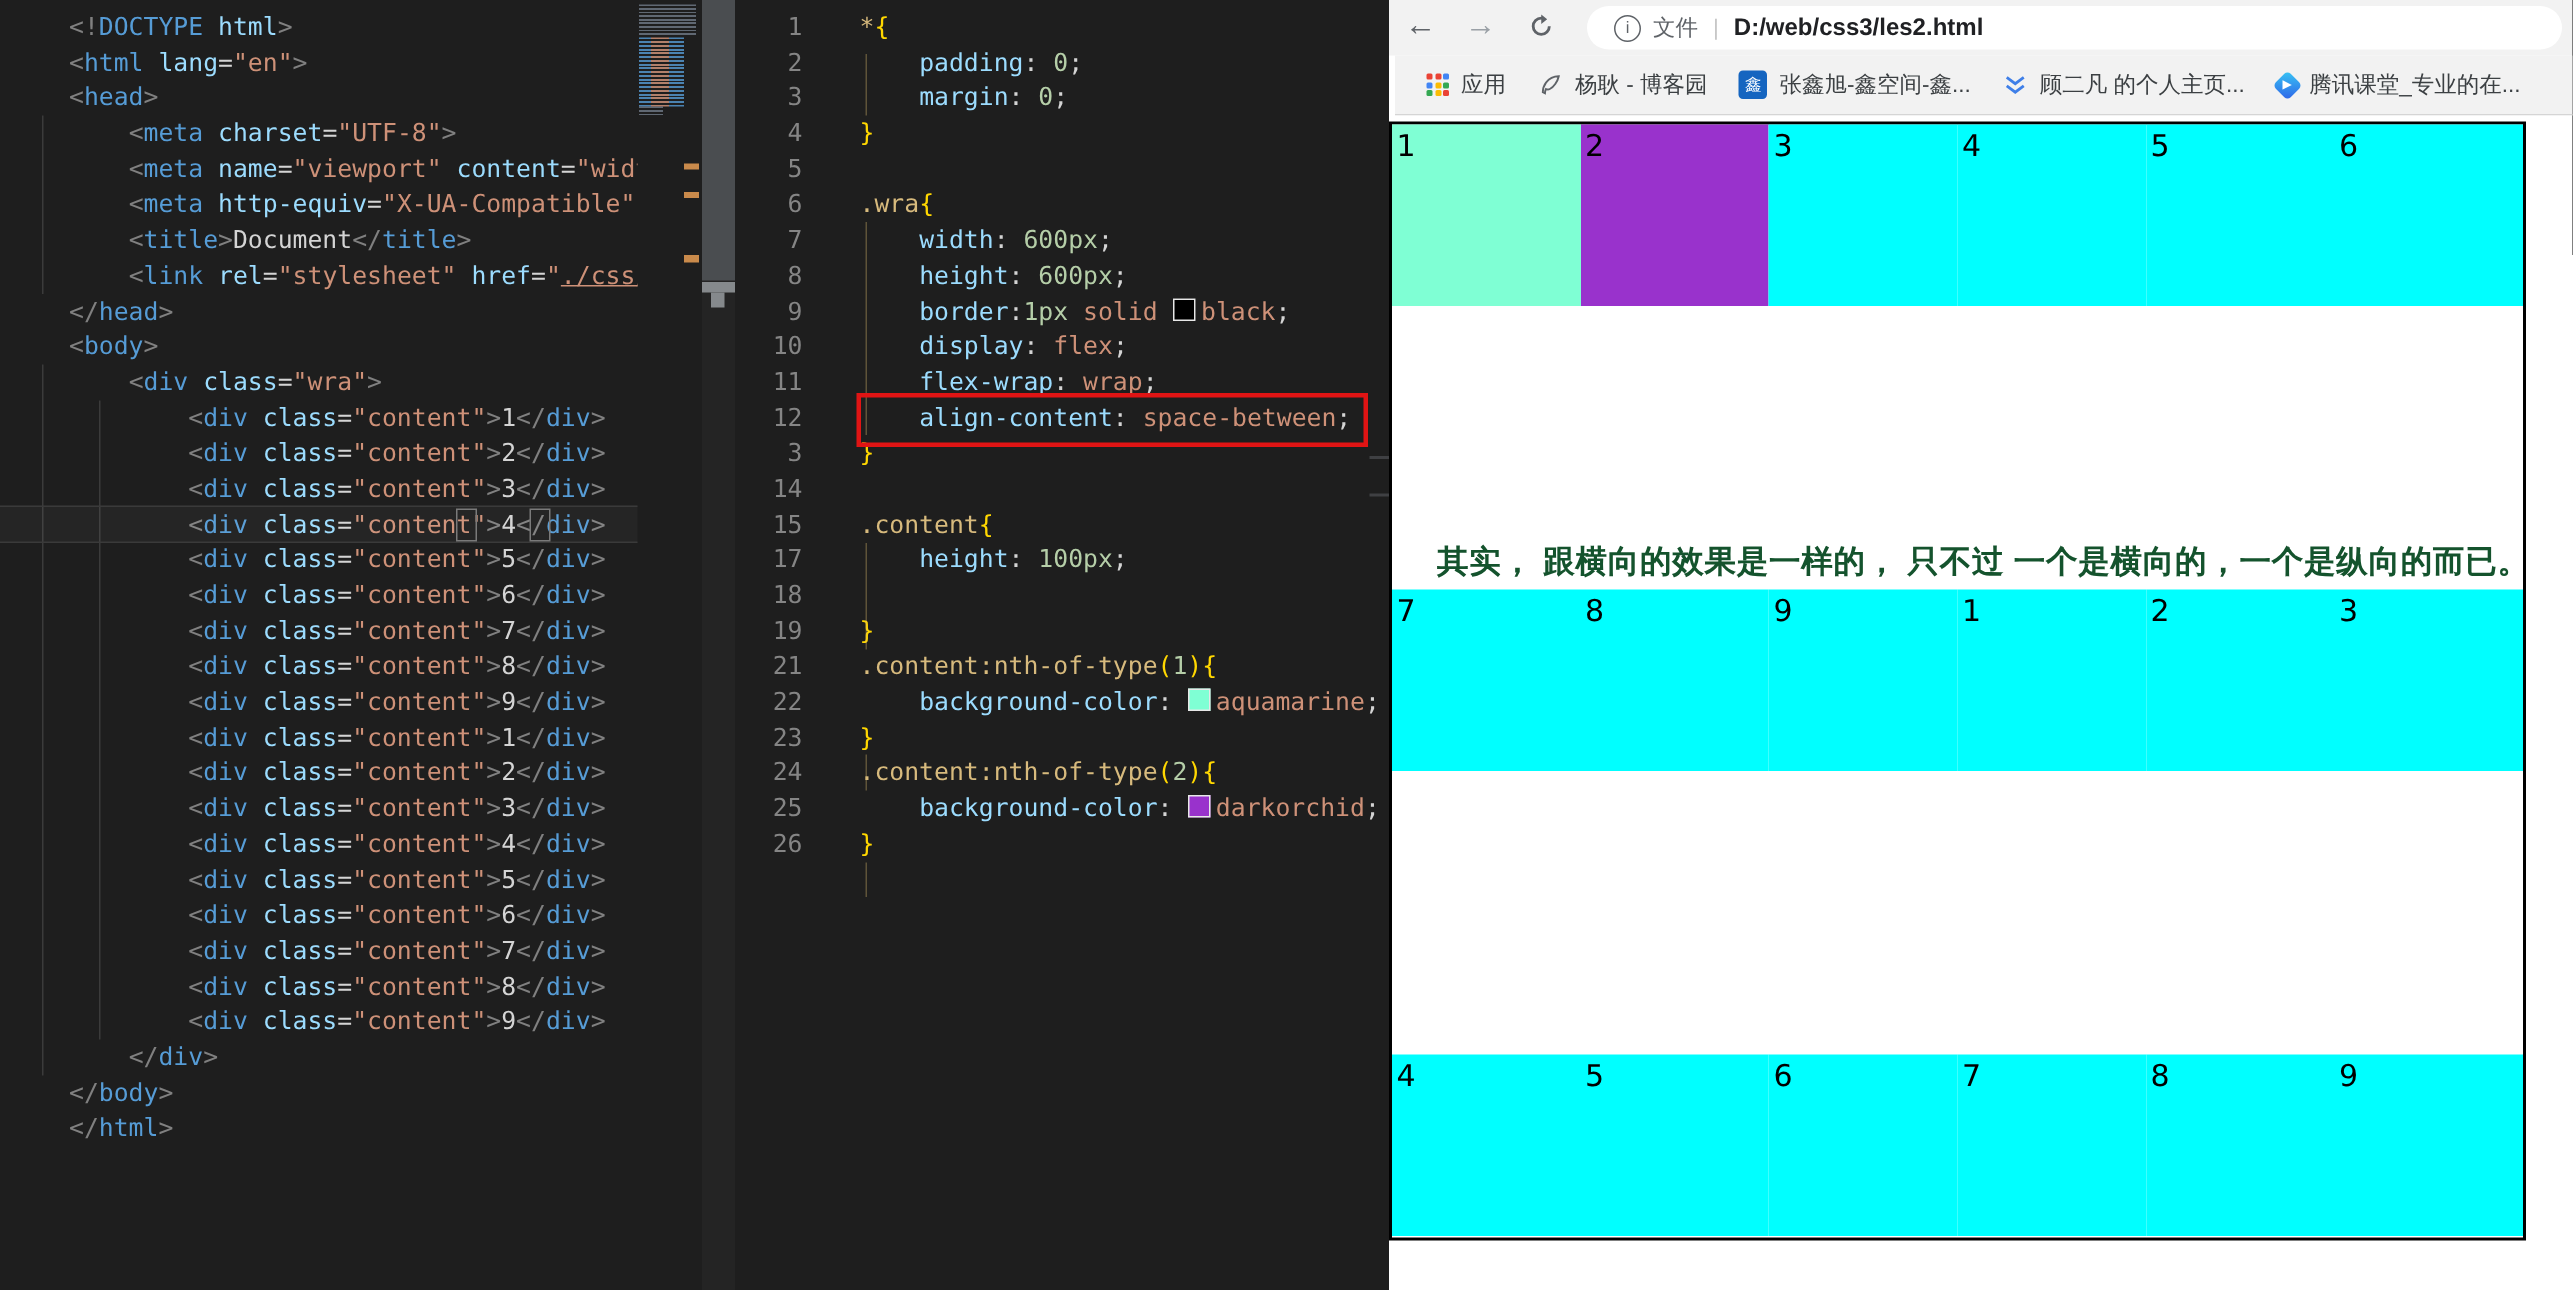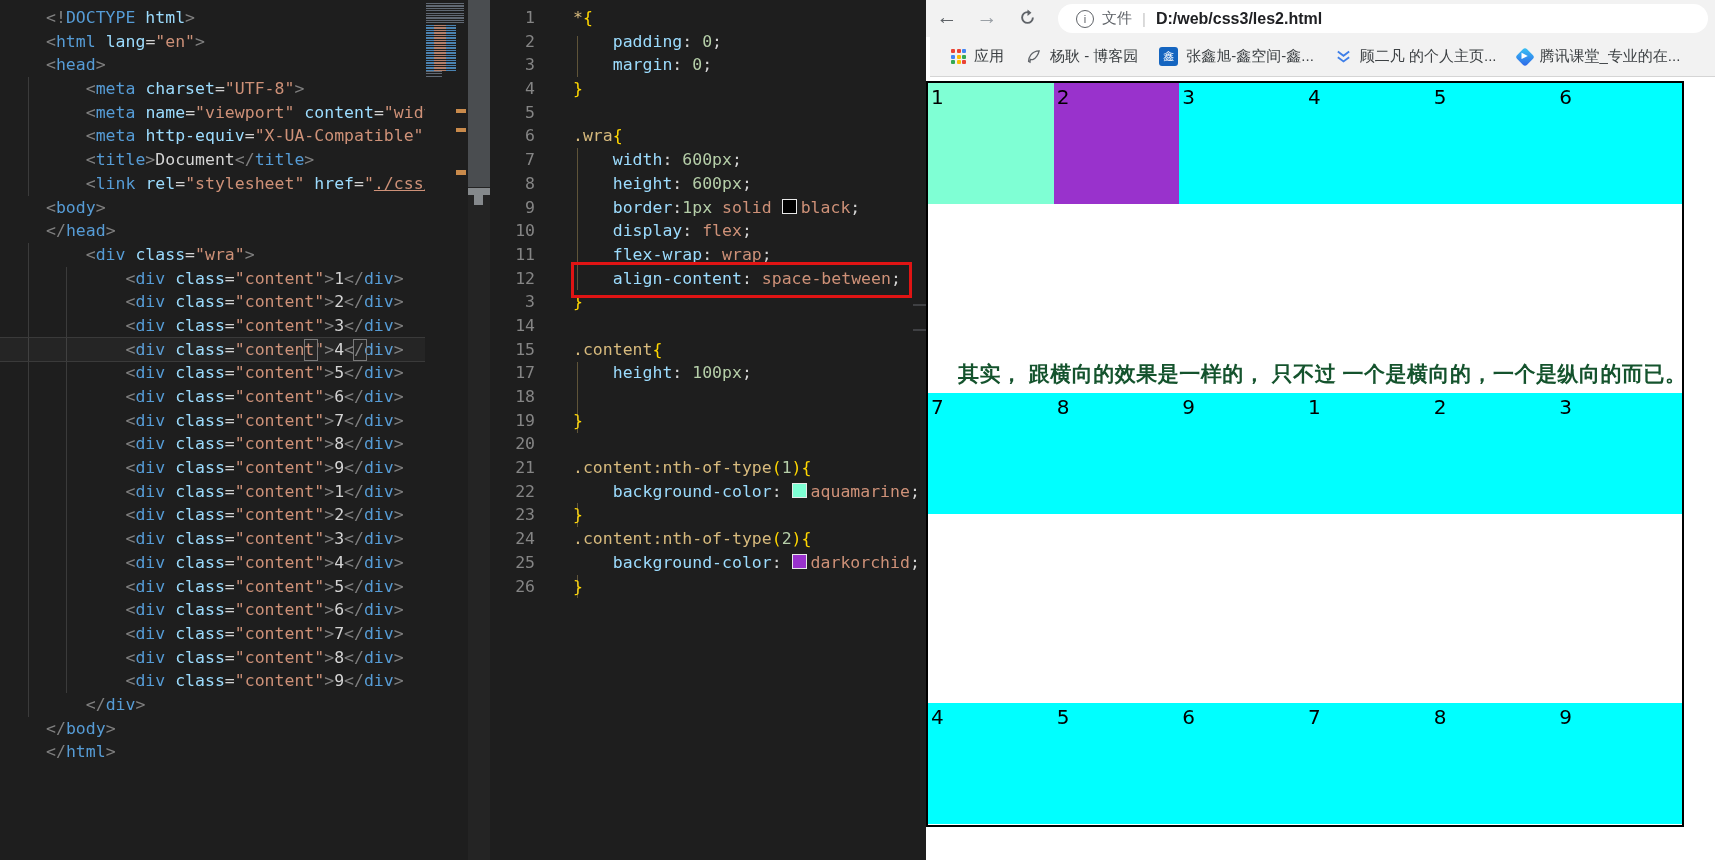--- a/index.html
+++ b/index.html
@@ -82,22 +82,22 @@
   <div id="editor-left" class="editor">
     <div class="codewrap" id="left-code">
         <div class="cline"><span class="ctxt"><span class="tk-p">&lt;!</span><span class="tk-t">DOCTYPE</span><span class="tk-x"> </span><span class="tk-a">html</span><span class="tk-p">&gt;</span></span></div>
         <div class="cline"><span class="ctxt"><span class="tk-p">&lt;</span><span class="tk-t">html</span><span class="tk-x"> </span><span class="tk-a">lang</span><span class="tk-x">=</span><span class="tk-s">"en"</span><span class="tk-p">&gt;</span></span></div>
         <div class="cline"><span class="ctxt"><span class="tk-p">&lt;</span><span class="tk-t">head</span><span class="tk-p">&gt;</span></span></div>
         <div class="cline"><span class="ctxt"><span class="tk-x">    </span><span class="tk-p">&lt;</span><span class="tk-t">meta</span><span class="tk-x"> </span><span class="tk-a">charset</span><span class="tk-x">=</span><span class="tk-s">"UTF-8"</span><span class="tk-p">&gt;</span></span></div>
         <div class="cline"><span class="ctxt"><span class="tk-x">    </span><span class="tk-p">&lt;</span><span class="tk-t">meta</span><span class="tk-x"> </span><span class="tk-a">name</span><span class="tk-x">=</span><span class="tk-s">"viewport"</span><span class="tk-x"> </span><span class="tk-a">content</span><span class="tk-x">=</span><span class="tk-s">"width=device-w</span></span></div>
         <div class="cline"><span class="ctxt"><span class="tk-x">    </span><span class="tk-p">&lt;</span><span class="tk-t">meta</span><span class="tk-x"> </span><span class="tk-a">http-equiv</span><span class="tk-x">=</span><span class="tk-s">"X-UA-Compatible"</span><span class="tk-x"> </span></span></div>
         <div class="cline"><span class="ctxt"><span class="tk-x">    </span><span class="tk-p">&lt;</span><span class="tk-t">title</span><span class="tk-p">&gt;</span><span class="tk-x">Document</span><span class="tk-p">&lt;/</span><span class="tk-t">title</span><span class="tk-p">&gt;</span></span></div>
         <div class="cline"><span class="ctxt"><span class="tk-x">    </span><span class="tk-p">&lt;</span><span class="tk-t">link</span><span class="tk-x"> </span><span class="tk-a">rel</span><span class="tk-x">=</span><span class="tk-s">"stylesheet"</span><span class="tk-x"> </span><span class="tk-a">href</span><span class="tk-x">=</span><span class="tk-s">"</span><span class="tk-u">./css/les2.c</span></span></div>
+        <div class="cline"><span class="ctxt"><span class="tk-p">&lt;/</span><span class="tk-t">head</span><span class="tk-p">&gt;</span></span></div>
         <div class="cline"><span class="ctxt"><span class="tk-p">&lt;</span><span class="tk-t">body</span><span class="tk-p">&gt;</span></span></div>
-        <div class="cline"><span class="ctxt"><span class="tk-p">&lt;/</span><span class="tk-t">head</span><span class="tk-p">&gt;</span></span></div>
         <div class="cline"><span class="ctxt"><span class="tk-x">    </span><span class="tk-p">&lt;</span><span class="tk-t">div</span><span class="tk-x"> </span><span class="tk-a">class</span><span class="tk-x">=</span><span class="tk-s">"wra"</span><span class="tk-p">&gt;</span></span></div>
         <div class="cline"><span class="ctxt"><span class="tk-x">        </span><span class="tk-p">&lt;</span><span class="tk-t">div</span><span class="tk-x"> </span><span class="tk-a">class</span><span class="tk-x">=</span><span class="tk-s">"content"</span><span class="tk-p">&gt;</span><span class="tk-x">1</span><span class="tk-p">&lt;/</span><span class="tk-t">div</span><span class="tk-p">&gt;</span></span></div>
         <div class="cline"><span class="ctxt"><span class="tk-x">        </span><span class="tk-p">&lt;</span><span class="tk-t">div</span><span class="tk-x"> </span><span class="tk-a">class</span><span class="tk-x">=</span><span class="tk-s">"content"</span><span class="tk-p">&gt;</span><span class="tk-x">2</span><span class="tk-p">&lt;/</span><span class="tk-t">div</span><span class="tk-p">&gt;</span></span></div>
         <div class="cline"><span class="ctxt"><span class="tk-x">        </span><span class="tk-p">&lt;</span><span class="tk-t">div</span><span class="tk-x"> </span><span class="tk-a">class</span><span class="tk-x">=</span><span class="tk-s">"content"</span><span class="tk-p">&gt;</span><span class="tk-x">3</span><span class="tk-p">&lt;/</span><span class="tk-t">div</span><span class="tk-p">&gt;</span></span></div>
         <div class="cline"><span class="ctxt"><span class="tk-x">        </span><span class="tk-p">&lt;</span><span class="tk-t">div</span><span class="tk-x"> </span><span class="tk-a">class</span><span class="tk-x">=</span><span class="tk-s">"content"</span><span class="tk-p">&gt;</span><span class="tk-x">4</span><span class="tk-p">&lt;/</span><span class="tk-t">div</span><span class="tk-p">&gt;</span></span></div>
         <div class="cline"><span class="ctxt"><span class="tk-x">        </span><span class="tk-p">&lt;</span><span class="tk-t">div</span><span class="tk-x"> </span><span class="tk-a">class</span><span class="tk-x">=</span><span class="tk-s">"content"</span><span class="tk-p">&gt;</span><span class="tk-x">5</span><span class="tk-p">&lt;/</span><span class="tk-t">div</span><span class="tk-p">&gt;</span></span></div>
         <div class="cline"><span class="ctxt"><span class="tk-x">        </span><span class="tk-p">&lt;</span><span class="tk-t">div</span><span class="tk-x"> </span><span class="tk-a">class</span><span class="tk-x">=</span><span class="tk-s">"content"</span><span class="tk-p">&gt;</span><span class="tk-x">6</span><span class="tk-p">&lt;/</span><span class="tk-t">div</span><span class="tk-p">&gt;</span></span></div>
         <div class="cline"><span class="ctxt"><span class="tk-x">        </span><span class="tk-p">&lt;</span><span class="tk-t">div</span><span class="tk-x"> </span><span class="tk-a">class</span><span class="tk-x">=</span><span class="tk-s">"content"</span><span class="tk-p">&gt;</span><span class="tk-x">7</span><span class="tk-p">&lt;/</span><span class="tk-t">div</span><span class="tk-p">&gt;</span></span></div>
         <div class="cline"><span class="ctxt"><span class="tk-x">        </span><span class="tk-p">&lt;</span><span class="tk-t">div</span><span class="tk-x"> </span><span class="tk-a">class</span><span class="tk-x">=</span><span class="tk-s">"content"</span><span class="tk-p">&gt;</span><span class="tk-x">8</span><span class="tk-p">&lt;/</span><span class="tk-t">div</span><span class="tk-p">&gt;</span></span></div>
         <div class="cline"><span class="ctxt"><span class="tk-x">        </span><span class="tk-p">&lt;</span><span class="tk-t">div</span><span class="tk-x"> </span><span class="tk-a">class</span><span class="tk-x">=</span><span class="tk-s">"content"</span><span class="tk-p">&gt;</span><span class="tk-x">9</span><span class="tk-p">&lt;/</span><span class="tk-t">div</span><span class="tk-p">&gt;</span></span></div>
@@ -153,21 +153,20 @@
         <div class="cline"><span class="lnum">9</span><span class="ctxt"><span class="tk-x">    </span><span class="tk-pr">border</span><span class="tk-x">:</span><span class="tk-n">1px</span><span class="tk-x"> </span><span class="tk-k">solid</span><span class="tk-x"> </span><span class="swatch" style="background: rgb(0, 0, 0);"></span><span class="tk-k">black</span><span class="tk-x">;</span></span></div>
         <div class="cline"><span class="lnum">10</span><span class="ctxt"><span class="tk-x">    </span><span class="tk-pr">display</span><span class="tk-x">: </span><span class="tk-k">flex</span><span class="tk-x">;</span></span></div>
         <div class="cline"><span class="lnum">11</span><span class="ctxt"><span class="tk-x">    </span><span class="tk-pr">flex-wrap</span><span class="tk-x">: </span><span class="tk-k">wrap</span><span class="tk-x">;</span></span></div>
         <div class="cline"><span class="lnum">12</span><span class="ctxt"><span class="tk-x">    </span><span class="tk-pr">align-content</span><span class="tk-x">: </span><span class="tk-k">space-between</span><span class="tk-x">;</span></span></div>
         <div class="cline"><span class="lnum">3</span><span class="ctxt"><span class="tk-b">}</span></span></div>
         <div class="cline"><span class="lnum">14</span><span class="ctxt"></span></div>
         <div class="cline"><span class="lnum">15</span><span class="ctxt"><span class="tk-sel">.content</span><span class="tk-b">{</span></span></div>
         <div class="cline"><span class="lnum">17</span><span class="ctxt"><span class="tk-x">    </span><span class="tk-pr">height</span><span class="tk-x">: </span><span class="tk-n">100px</span><span class="tk-x">;</span></span></div>
         <div class="cline"><span class="lnum">18</span></div>
         <div class="cline"><span class="lnum">19</span><span class="ctxt"><span class="tk-b">}</span></span></div>
-        <div class="cline"><span class="lnum">20</span><span class="ctxt"></span></div>
         <div class="cline"><span class="lnum">21</span><span class="ctxt"><span class="tk-sel">.content</span><span class="tk-sel">:nth-of-type</span><span class="tk-b">(</span><span class="tk-n">1</span><span class="tk-b">)</span><span class="tk-b">{</span></span></div>
         <div class="cline"><span class="lnum">22</span><span class="ctxt"><span class="tk-x">    </span><span class="tk-pr">background-color</span><span class="tk-x">: </span><span class="swatch" style="background: rgb(127, 255, 212);"></span><span class="tk-k">aquamarine</span><span class="tk-x">;</span></span></div>
         <div class="cline"><span class="lnum">23</span><span class="ctxt"><span class="tk-b">}</span></span></div>
         <div class="cline"><span class="lnum">24</span><span class="ctxt"><span class="tk-sel">.content</span><span class="tk-sel">:nth-of-type</span><span class="tk-b">(</span><span class="tk-n">2</span><span class="tk-b">)</span><span class="tk-b">{</span></span></div>
         <div class="cline"><span class="lnum">25</span><span class="ctxt"><span class="tk-x">    </span><span class="tk-pr">background-color</span><span class="tk-x">: </span><span class="swatch" style="background: rgb(153, 50, 204);"></span><span class="tk-k">darkorchid</span><span class="tk-x">;</span></span></div>
         <div class="cline"><span class="lnum">26</span><span class="ctxt"><span class="tk-b">}</span></span></div>
       </div>
   </div>
 
   <div class="bguide" style="left:577px;top:36px;height:41px"></div>

